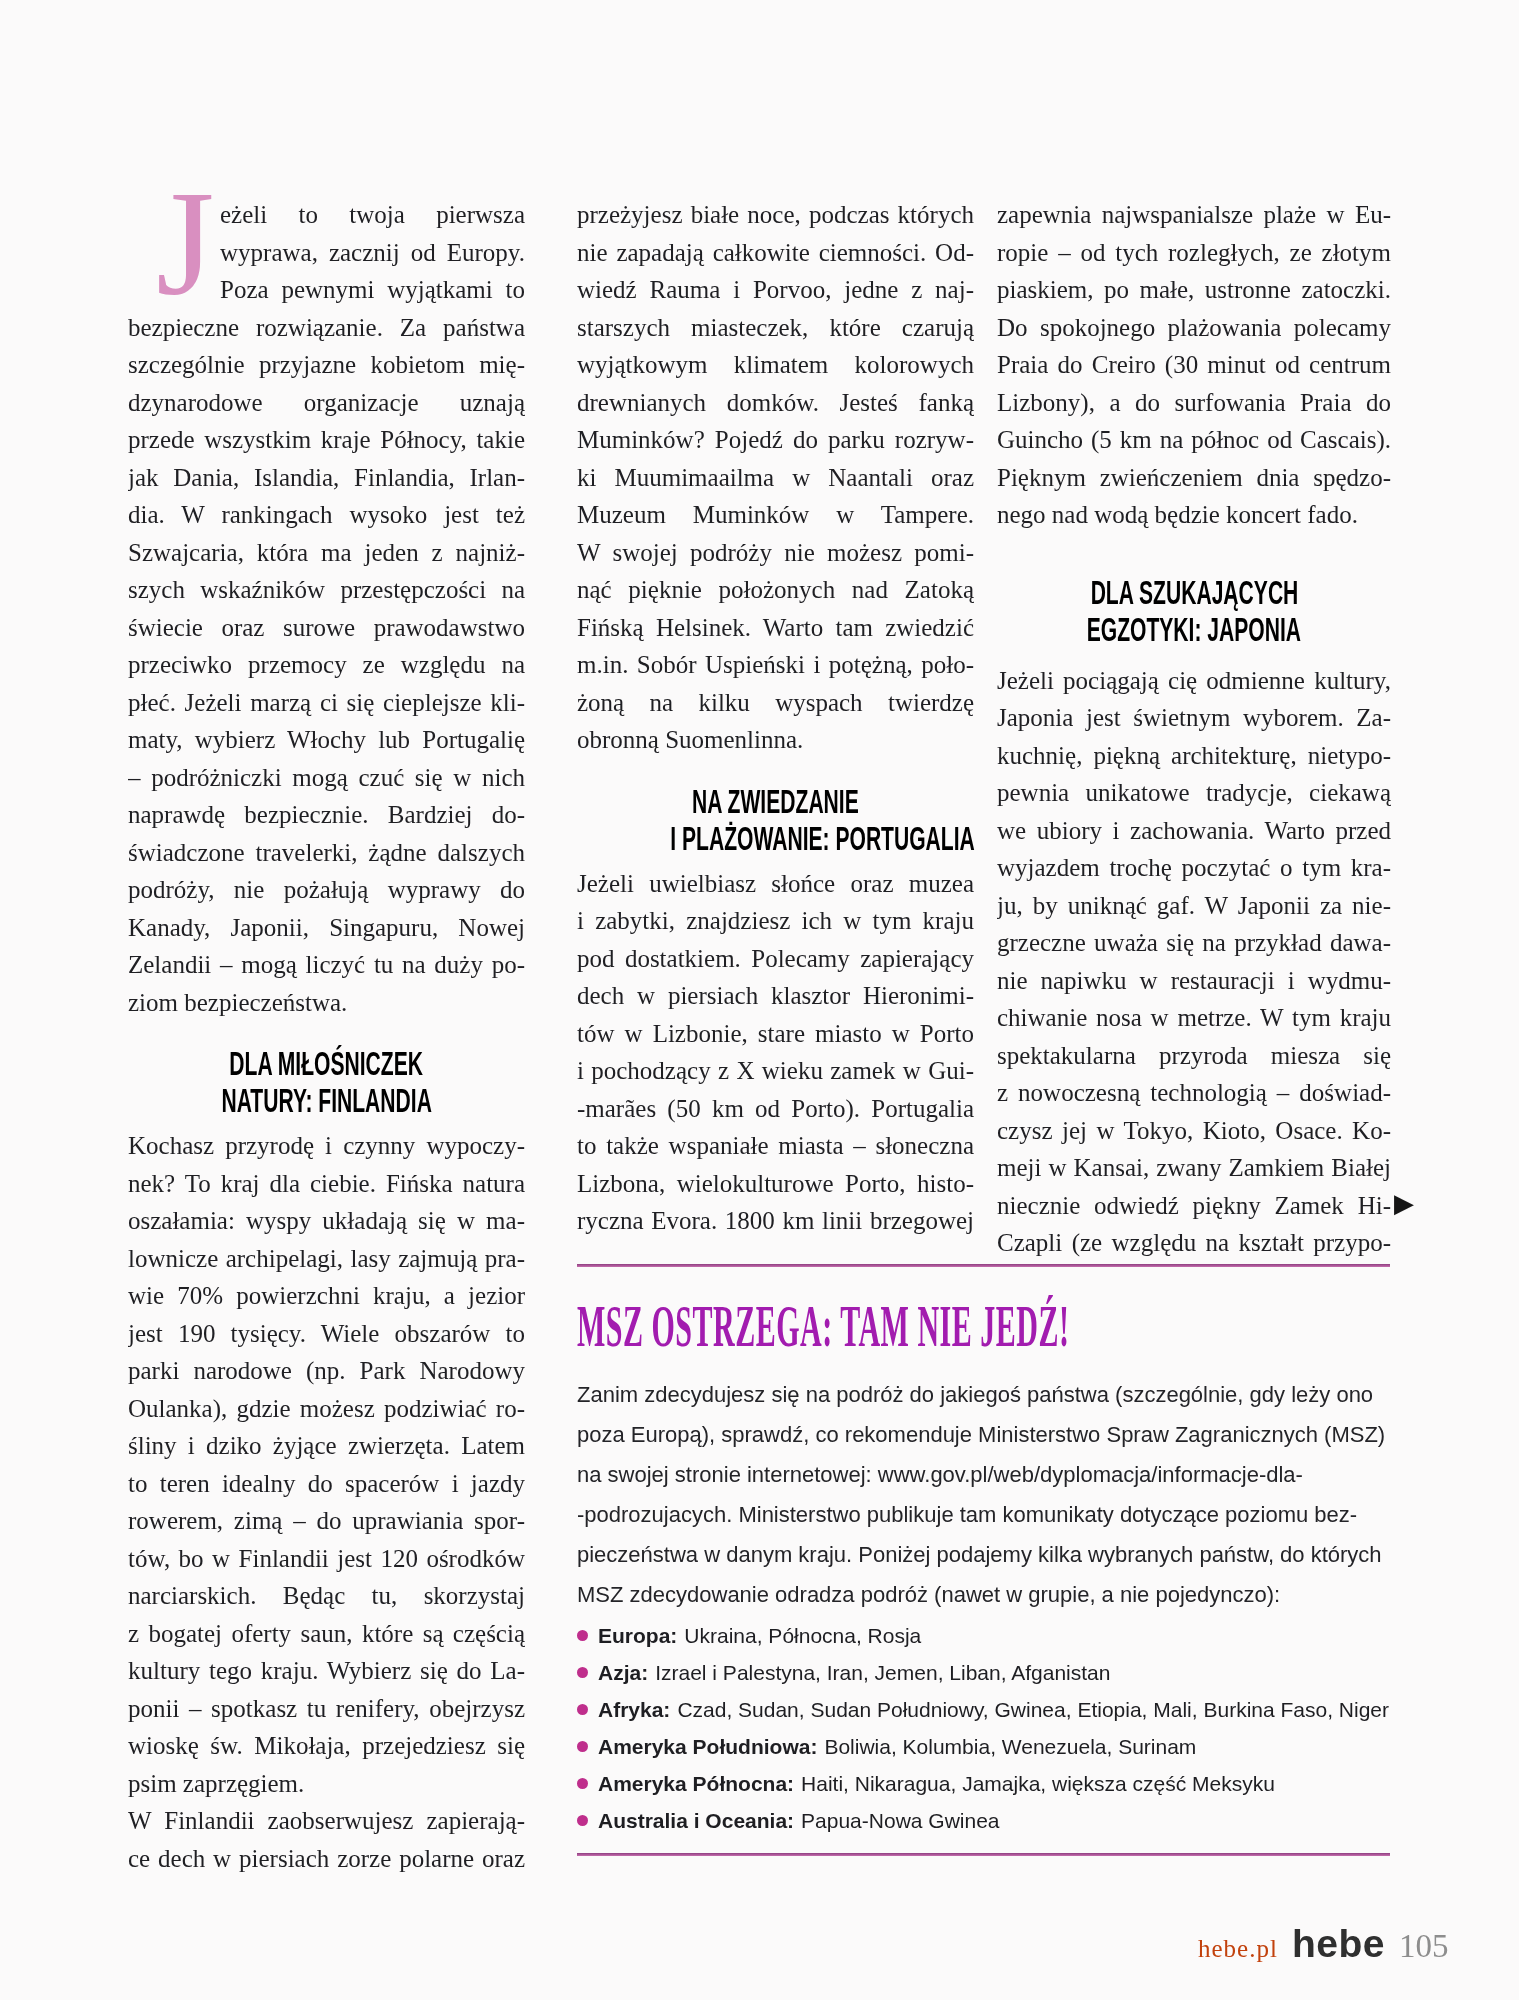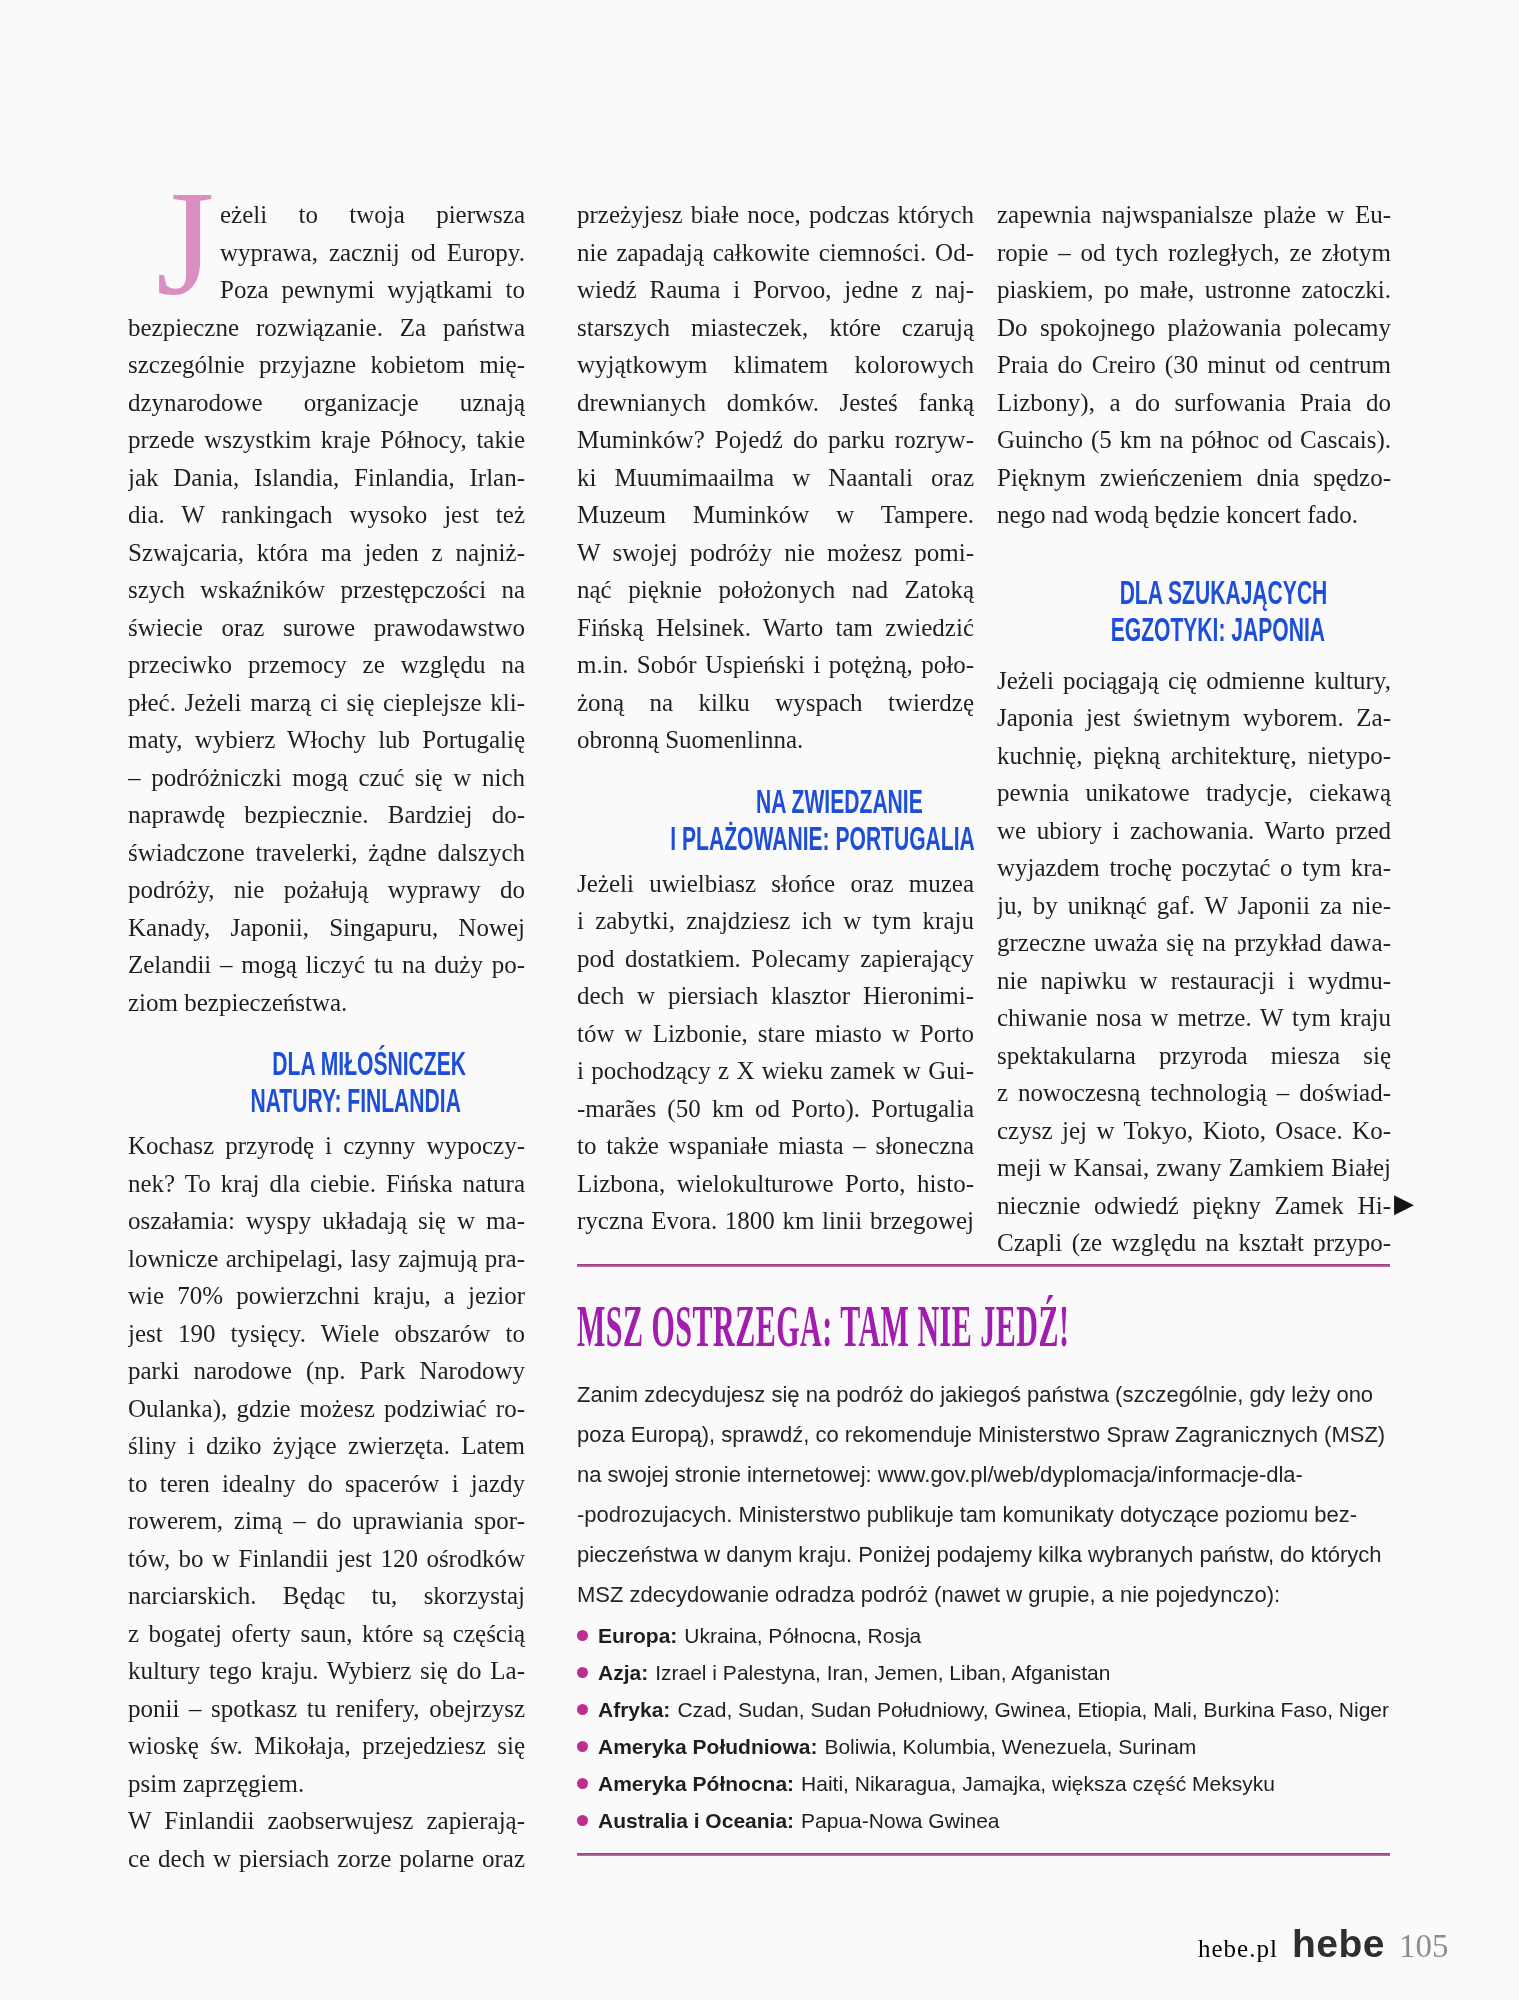--- a/index.html
+++ b/index.html
@@ -22,21 +22,21 @@
   .tl-end { text-align-last:left; }
 
   .dropblock { position:relative; }
   .dropblock .ind .tl { padding-left:92px; }
   .dropcap {
     position:absolute; left:28px; top:-28px;
     font-size:150px; line-height:150px; color:#d98fc0;
     font-family:"Liberation Serif", serif;
   }
 
-  .colhead { margin:24px 0 8px; text-align:right; color:#1d4ed8;
+  .colhead { margin:24px 0 8px; text-align:center; color:#000000;
     font-family:"Liberation Sans", sans-serif; font-weight:bold; }
   #col3 .colhead { margin:40px 0 14px; }
   .colhead .hl { display:block; font-size:34px; line-height:37px; }
   .colhead .hl > span { display:inline-block; transform:scaleX(0.62);
     transform-origin:center; white-space:nowrap; }
 
   .cont-arrow {
     position:absolute; left:1394px; top:1190px;
     font-family:"DejaVu Sans", sans-serif;
     font-size:26px; color:#151515; line-height:26px;
@@ -56,21 +56,21 @@
   .brow { display:flex; align-items:center; height:37px;
     font-family:"Liberation Sans", sans-serif; font-size:21px; color:#1e1e22; }
   .bdot { flex:0 0 auto; width:11px; height:11px; border-radius:50%;
     background:#bf2e8c; margin-right:10px; }
   .blabel { font-weight:bold; margin-right:7px; white-space:nowrap; }
   .bval { white-space:nowrap; }
 
   .footer { position:absolute; left:1198px; top:1922px;
     display:flex; align-items:baseline; gap:14px; }
   .f-site { font-family:"Liberation Serif", serif; font-size:25px;
-    color:#000000; letter-spacing:1px; }
+    color:#c2410c; letter-spacing:1px; }
   .f-logo { font-family:"Liberation Sans", sans-serif; font-weight:bold;
     font-size:39px; color:#2f2f2f; letter-spacing:0.5px; }
   .f-num { font-family:"Liberation Serif", serif; font-size:33px; color:#8d8d8d; }
 </style>
 </head>
 <body>
 
 <div class="page">
 
   <div class="col" id="col1">

